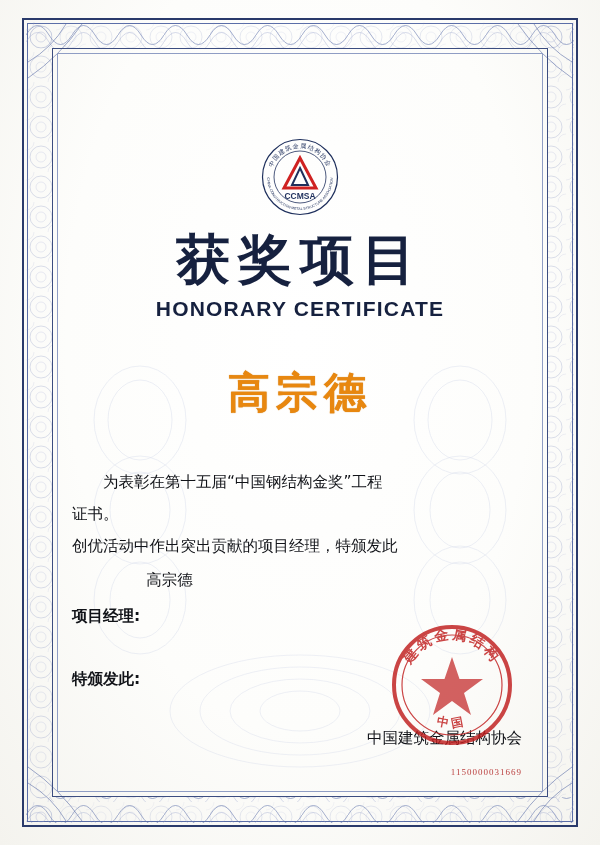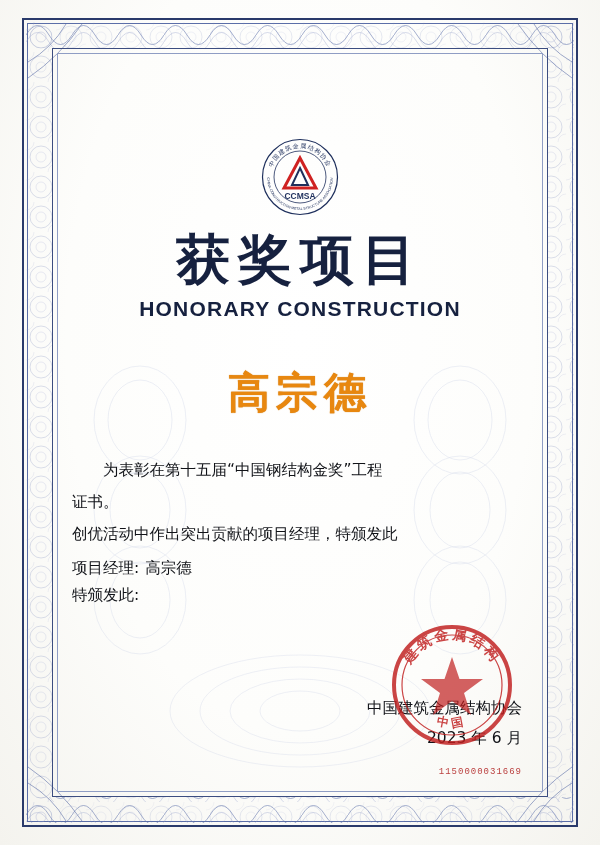--- a/index.html
+++ b/index.html
@@ -89,21 +89,21 @@
     margin-top:44px;
     font-family:"DejaVu Sans", sans-serif;
     font-size:42px;
     font-weight:bold;
     letter-spacing:6px;
     color:#e8870f;
     text-shadow:0 0 1px #c8740a;
   }
 
   .body{
-    margin-top:34px;
+    margin-top:46px;
     text-align:left;
     font-family:"DejaVu Sans", sans-serif;
     font-size:15.5px;
     line-height:2.05;
     color:#111318;
   }
   .body p{margin:0;}
   .body .indent{text-indent:2em;}
 
   .fields{
@@ -112,23 +112,24 @@
     font-family:"DejaVu Sans", sans-serif;
     font-size:15.5px;
     line-height:1.75;
     color:#111318;
   }
   .field-row{
     display:flex;
     align-items:flex-start;
   }
   .field-label{
-    font-weight:normal;
+    font-weight:bold;
     white-space:nowrap;
     flex:0 0 auto;
+    margin-top:36px;
   }
   .field-value{
     margin-left:6px;
     flex:1 1 auto;
   }
 
   
   .sign-block{
     position:absolute;
     right:78px;
@@ -145,21 +146,21 @@
     bottom:96px;
     width:128px;height:128px;
     opacity:.82;
     pointer-events:none;
   }
   .seal svg{display:block;}
   .serial{
     position:absolute;
     right:78px;
     bottom:68px;
-    font-family:Liberation Mono, monospace;
+    font-family:Liberation Serif, serif;
     font-size:9px;
     letter-spacing:1px;
     color:#b02020;
     opacity:.85;
   }
 </style>
 </head>
 <body>
 
 <div class="page">
@@ -255,21 +256,21 @@
           <textPath href="#arcTop" startOffset="50%" text-anchor="middle">中国建筑金属结构协会</textPath>
         </text>
         <path id="arcBot" d="M 6 39 A 33 33 0 0 0 72 39" fill="none"></path>
         <text font-family="Liberation Sans, sans-serif" font-size="3.6" fill="#1e2f5c">
           <textPath href="#arcBot" startOffset="50%" text-anchor="middle">CHINA CONSTRUCTION METAL STRUCTURE ASSOCIATION</textPath>
         </text>
       </svg>
     </div>
 
     <div class="title-cn">获奖项目</div>
-    <div class="title-en">HONORARY CONSTRUCTION</div>
+    <div class="title-en">HONORARY CERTIFICATE</div>
 
     <div class="recipient">高宗德</div>
 
     <div class="body">
       <p class="indent">为表彰在第十五届“中国钢结构金奖”工程</p>
       <p>证书。</p>
       <p>创优活动中作出突出贡献的项目经理，特颁发此</p>
     </div>
 
     <div class="fields">
@@ -279,21 +280,20 @@
       </div>
       <div class="field-row">
         <span class="field-label">特颁发此:</span>
       </div>
     </div>
 
   </div>
 
   <div class="sign-block">
     <div>中国建筑金属结构协会</div>
-    <div>2023 年 6 月</div>
   </div>
 
   <div class="seal">
     <svg width="128" height="128" viewBox="0 0 128 128" xmlns="http://www.w3.org/2000/svg">
       <circle cx="64" cy="64" r="58" fill="none" stroke="#c01d1d" stroke-width="4"></circle>
       <circle cx="64" cy="64" r="50" fill="none" stroke="#c01d1d" stroke-width="1.2"></circle>
       <path d="M64 36 L71.5 58 L95 58 L76 72 L83 94 L64 80 L45 94 L52 72 L33 58 L56.5 58 Z" fill="#c01d1d" opacity="0.85"></path>
       <path id="sealArc" d="M 18 64 A 46 46 0 0 1 110 64" fill="none"></path>
       <text font-family="DejaVu Sans, sans-serif" font-size="14" font-weight="bold" fill="#c01d1d" letter-spacing="3">
         <textPath href="#sealArc" startOffset="50%" text-anchor="middle">建筑金属结构</textPath>

